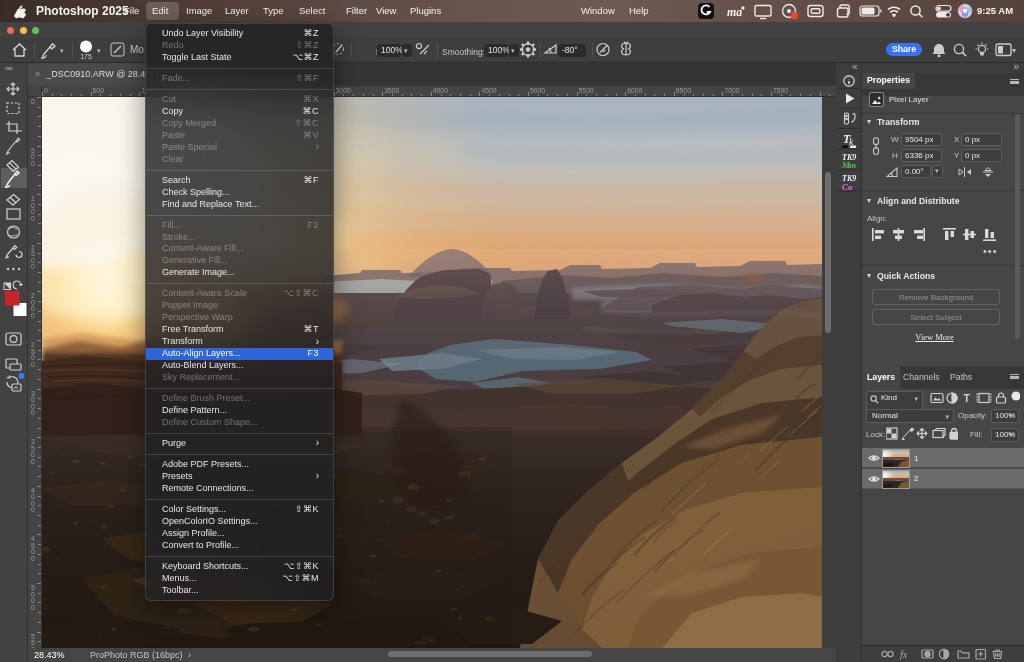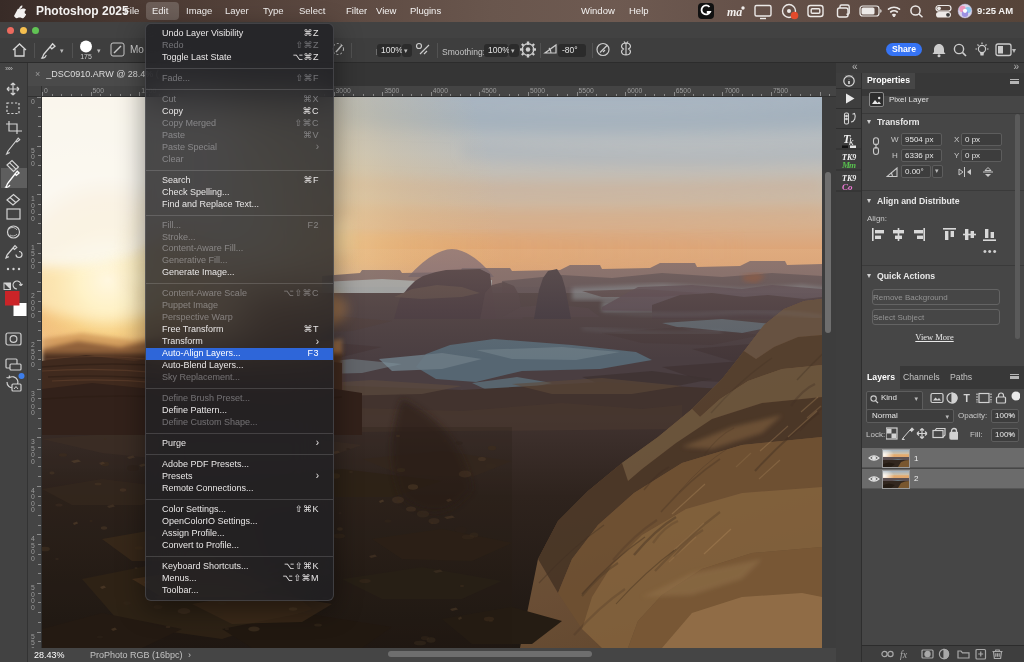--- a/index.html
+++ b/index.html
@@ -61,21 +61,21 @@
     border-right:1px solid #2e2e2e; }
   #panel { position:absolute; left:862px; top:73px; width:162px; height:589px; background:#464646; }
   .ptabrow { position:absolute; left:0; width:162px; height:23px; background:#383838; }
   .ptab { position:absolute; top:0; height:23px; line-height:23px; font-size:8.7px; color:#c2c2c2; padding:0 5px; }
   .ptab.on { background:#464646; color:#fff; font-weight:bold; }
   .sect { color:#e8e8e8; font-weight:bold; font-size:8.7px; position:absolute; }
   .plbl { color:#c8c8c8; font-size:8px; position:absolute; }
   .pbox { position:absolute; background:#3d3d3d; border:1px solid #5d5d5d; border-radius:2px;
     color:#e6e6e6; font-size:8px; }
   .pbtn { position:absolute; left:10px; width:128px; height:16px; border:1px solid #636363; border-radius:3px;
-    color:#939393; font-size:8px; text-align:left; line-height:15px; }
+    color:#939393; font-size:8px; text-align:center; line-height:15px; }
   .psep { position:absolute; left:0; width:162px; height:1px; background:#3a3a3a; }
 
   
   #editmenu { position:absolute; left:145px; top:23px; width:189px; z-index:50;
     background:rgba(33,33,37,0.82); backdrop-filter:blur(20px) saturate(1.1);
     -webkit-backdrop-filter:blur(16px) saturate(1.2);
     border-radius:6px; border:1px solid rgba(120,120,125,0.35);
     box-shadow:0 8px 28px rgba(0,0,0,0.45); padding:4px 0; font-size:9px; }
   .mrow { height:11.9px; line-height:11.9px; padding:0 14px 0 16px; color:#e8e6e6; position:relative; white-space:nowrap;}
   .mrow.d { color:rgba(235,235,240,0.38); }

